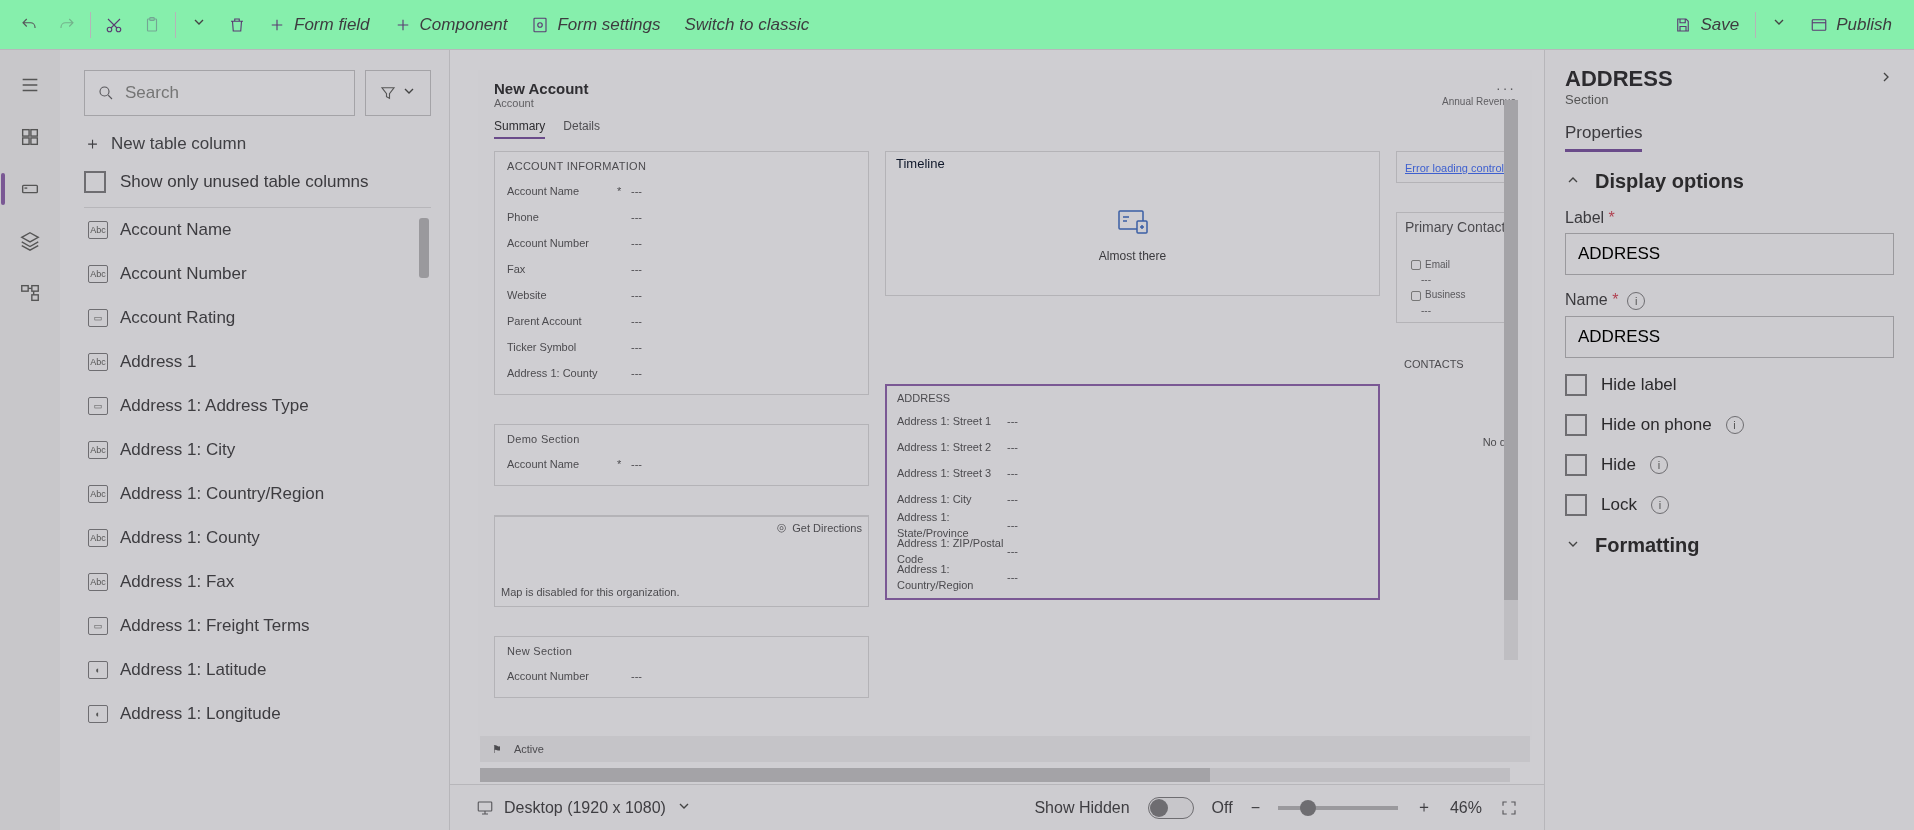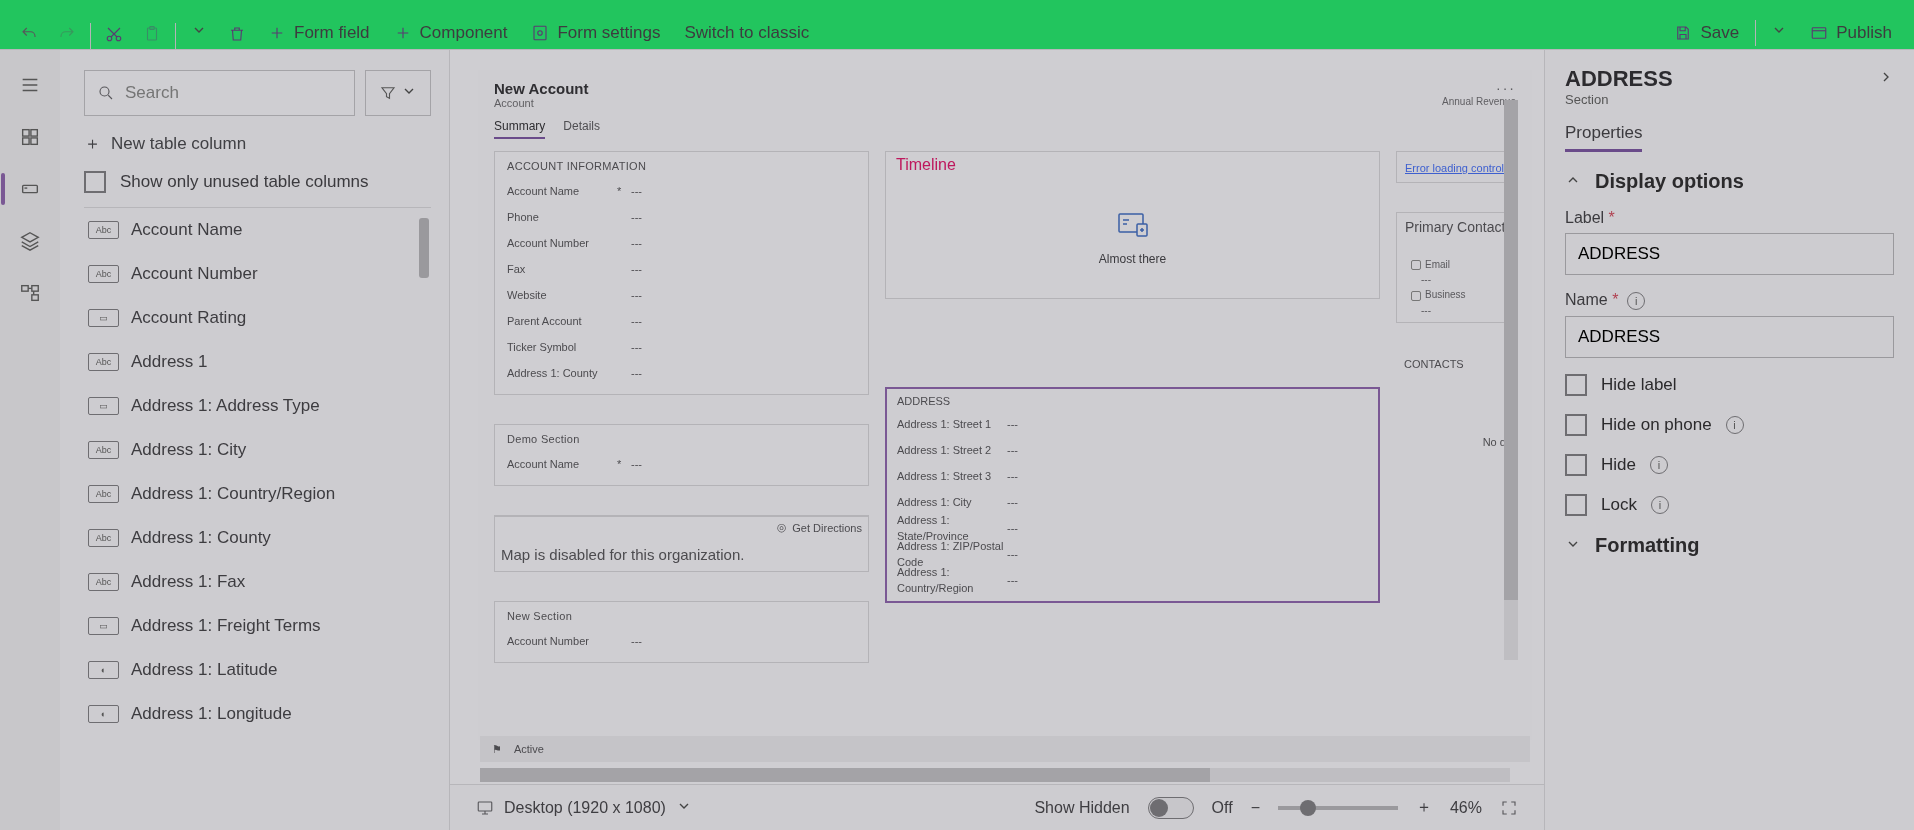--- a/index.html
+++ b/index.html
@@ -9,25 +9,26 @@
     width: 1914px;
     height: 830px;
     overflow: hidden;
     color: #2b2a2c;
     position: relative;
   }
   
   .toolbar {
     height: 50px;
     display: flex;
-    align-items: flex-end;
+    align-items: center;
     padding: 0 12px;
     border-bottom: 1px solid #b8b7bb;
-    background: #22c55e;
+    background: #86efac;
     gap: 4px;
+    font-style: italic;
   }
   .tb-btn {
     display: flex;
     align-items: center;
     gap: 8px;
     padding: 6px 10px;
     font-size: 17px;
     color: #3d3c3f;
     cursor: pointer;
   }
@@ -72,21 +73,21 @@
   .tc-filter{width:66px;height:46px;border:1px solid #a4a3a7;display:flex;align-items:center;justify-content:center;gap:4px;cursor:pointer;}
   .tc-newcol{display:flex;align-items:center;gap:10px;font-size:17px;color:#404044;margin-bottom:16px;cursor:pointer;}
   .tc-checkbox-row{display:flex;align-items:center;gap:14px;font-size:17px;color:#3b3a3e;margin-bottom:14px;}
   .checkbox{width:22px;height:22px;border:2px solid #6e6d71;}
   .tc-list{position:relative;border-top:1px solid #b7b6ba;max-height:560px;overflow:hidden;}
   .tc-item{
     display:flex;align-items:center;gap:12px;height:44px;
     font-size:17px;color:#3d3c40;padding-left:4px;cursor:pointer;
   }
   .tc-item .type-icon{
-    width:31px;height:18px;border:1px solid #6e6d71;font-size:9px;
+    width:20px;height:18px;border:1px solid #6e6d71;font-size:9px;
     display:flex;align-items:center;justify-content:center;color:#555;
     border-radius:2px;
   }
   .scroll-thumb{position:absolute;right:2px;top:10px;width:10px;height:60px;background:#9a999d;border-radius:3px;}
 
   
   .canvas-area{
     position:absolute;left:450px;top:50px;right:370px;bottom:0;
     background:#cfced2;
   }
@@ -116,40 +117,40 @@
   .col.c3{flex:1;}
   .section{
     border:1px solid #b4b3b7;background:#cfced2;padding:8px 12px;
   }
   .section .stitle{font-size:11px;letter-spacing:.3px;color:#4c4b4f;margin-bottom:6px;}
   .field-row{display:flex;align-items:center;height:26px;font-size:11px;color:#4c4b4f;}
   .field-row .flabel{flex:0 0 110px;}
   .field-row .freq{flex:0 0 14px;color:#4c4b4f;}
   .field-row .fval{color:#4c4b4f;}
   .timeline-box{border:1px solid #b4b3b7;height:120px;display:flex;flex-direction:column;align-items:center;justify-content:center;gap:10px;}
-  .timeline-header{width:100%;text-align:left;padding:4px 10px;font-size:16px;color:#be185d;}
+  .timeline-header{width:100%;text-align:left;padding:4px 10px;font-size:13px;color:#0f172a;}
   .tl-icon svg{width:32px;height:28px;stroke:#3b5fa5;fill:none;stroke-width:1.5;}
   .almost{font-size:12px;color:#3b3a3e;}
   .address-section{
     border:2px solid #7a5894;background:#cecdd1;padding:6px 10px 8px 10px;
   }
   .address-section .stitle{font-size:11px;color:#4c4b4f;margin-bottom:4px;}
   .addr-row{display:flex;align-items:center;height:26px;font-size:11px;}
   .addr-row .alabel{flex:0 0 110px;color:#4c4b4f;}
   .addr-row .aval{color:#4c4b4f;}
   .addr-row.multi .alabel{line-height:16px;}
   .rpane-box{border:1px solid #b4b3b7;padding:6px 8px;}
   .link-err{font-size:11px;color:#3d5fcf;text-decoration:underline;cursor:pointer;}
   .pcontact{font-size:14px;color:#4c4b4f;margin-bottom:20px;}
   .mini-row{font-size:10px;color:#5a595d;padding:4px 0 0 6px;}
   .lock{display:inline-block;width:10px;height:10px;border:1px solid #777;border-radius:2px;margin-right:4px;vertical-align:middle;}
   .contacts-hd{font-size:11px;color:#4c4b4f;padding:6px 8px;}
   .nodata{font-size:11px;color:#4c4b4f;text-align:right;padding:60px 4px 0 0;}
   .directions{display:flex;justify-content:flex-end;align-items:center;gap:6px;font-size:11px;color:#4c4b4f;padding:4px 6px;border-top:1px solid #b4b3b7;}
-  .mapmsg{font-size:15px;color:#4c4b4f;padding:8px 6px;}
+  .mapmsg{font-size:11px;color:#4c4b4f;padding:8px 6px;margin-top:40px;}
 
   .status-bar{
     position:absolute;left:30px;right:14px;bottom:68px;height:26px;
     background:#c5c4c8;display:flex;align-items:center;gap:12px;
     font-size:11px;color:#4c4b4f;padding:0 12px;
   }
   .hscroll{position:absolute;left:30px;right:34px;bottom:48px;height:14px;background:#bfbec2;}
   .hscroll .hthumb{position:absolute;left:0;width:730px;height:14px;background:#a4a3a7;}
   .vscroll{position:absolute;right:14px;top:30px;width:14px;height:560px;background:#bfbec2;}
   .vscroll .vthumb{position:absolute;top:0;width:14px;height:500px;background:#a4a3a7;}

